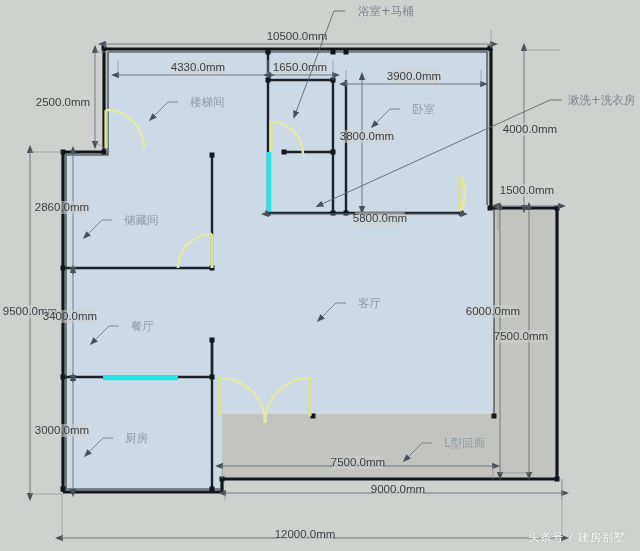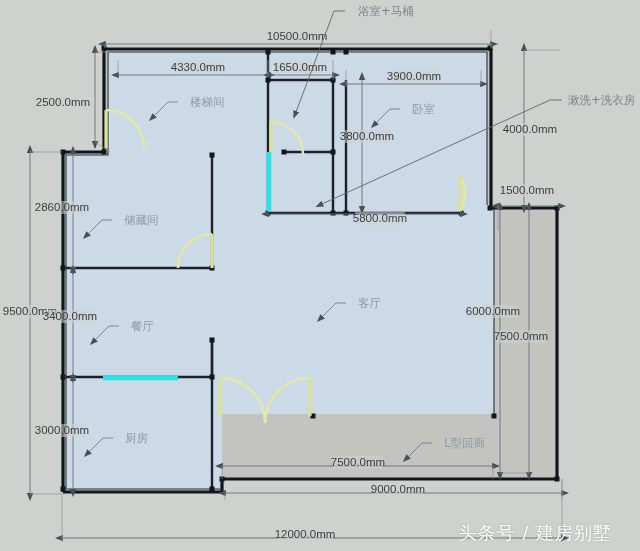--- a/index.html
+++ b/index.html
@@ -6,23 +6,23 @@
   body{
     width:640px;height:551px;
     background:#c9cbc8;
     font-family:"Liberation Sans","DejaVu Sans",sans-serif;
     overflow:hidden;
     position:relative;
   }
   #plan{position:absolute;left:0;top:0;width:640px;height:551px;}
   .watermark{
     position:absolute;
-    right:28px;bottom:6px;
+    right:14px;bottom:6px;
     font-family:"DejaVu Sans",sans-serif;
-    font-size:18px;
+    font-size:11px;
     color:#ffffff;
     letter-spacing:1px;
     white-space:nowrap;
     text-shadow:0 0 2px rgba(0,0,0,.25);
   }
   .dim-text{
     font-family:"Liberation Sans","DejaVu Sans",sans-serif;
     font-size:11.5px;
     fill:#3a3f44;
   }

